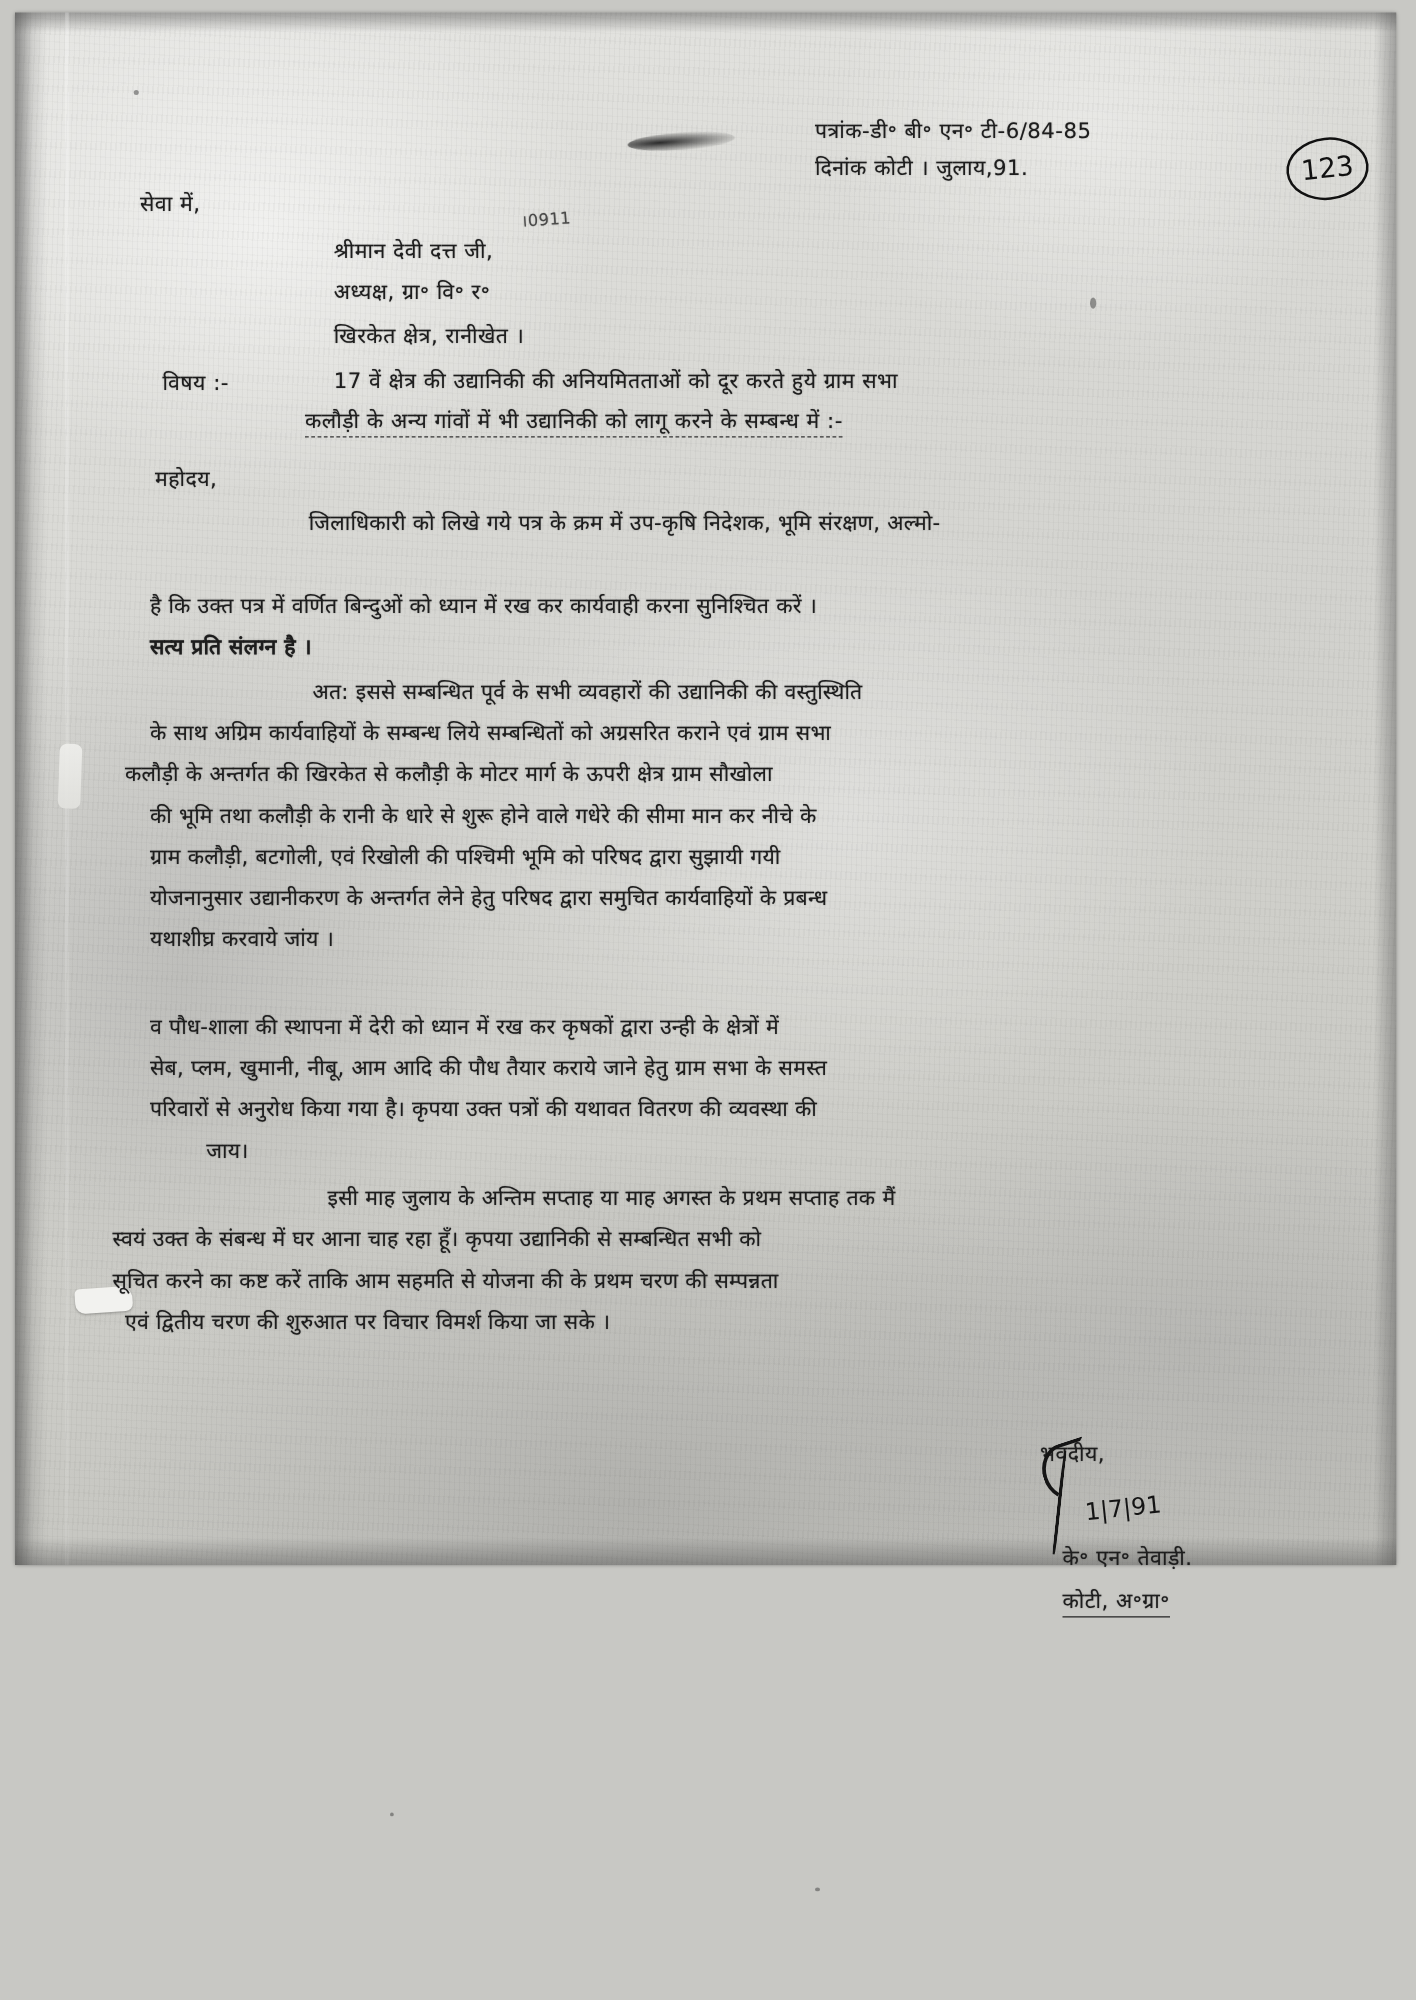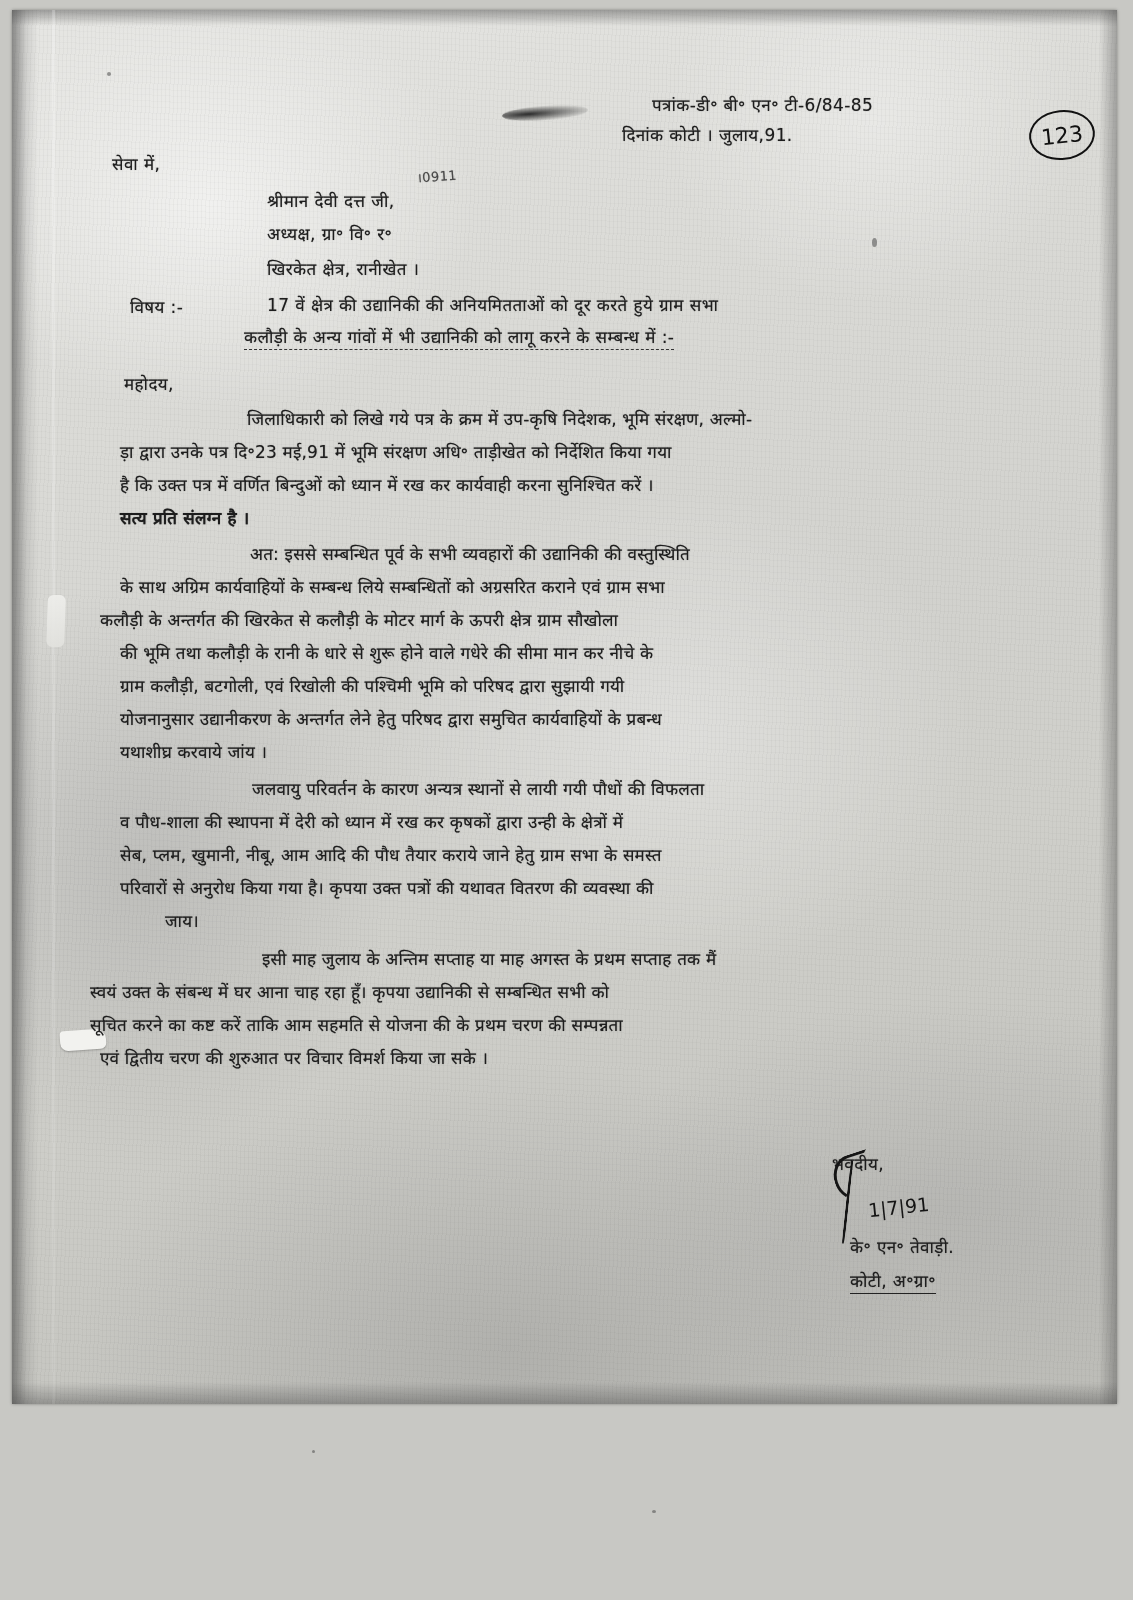--- a/index.html
+++ b/index.html
@@ -14,21 +14,21 @@
     overflow: hidden;
     background: #c8c8c4;
     font-family: "Liberation Serif", serif;
   }
   
   .paper {
     position: absolute;
     left: 12px;
     top: 10px;
     width: 1105px;
-    height: 1394px;
+    height: 1242px;
     background:
       radial-gradient(ellipse 380px 300px at 18% 14%, rgba(255,255,255,0.55), rgba(255,255,255,0) 70%),
       radial-gradient(ellipse 300px 260px at 78% 8%, rgba(255,255,255,0.35), rgba(255,255,255,0) 70%),
       radial-gradient(ellipse 420px 340px at 60% 52%, rgba(255,255,255,0.30), rgba(255,255,255,0) 72%),
       radial-gradient(ellipse 350px 420px at 12% 62%, rgba(140,140,140,0.28), rgba(0,0,0,0) 70%),
       radial-gradient(ellipse 500px 300px at 85% 86%, rgba(150,150,150,0.30), rgba(0,0,0,0) 70%),
       radial-gradient(ellipse 600px 400px at 45% 96%, rgba(120,120,120,0.25), rgba(0,0,0,0) 72%),
       linear-gradient(165deg, #e6e6e3 0%, #dcdcd8 22%, #d2d2ce 48%, #cfcfca 64%, #c6c6c1 82%, #bdbdb8 100%);
     box-shadow: 0 0 3px rgba(0,0,0,0.35);
   }
@@ -190,49 +190,47 @@
     <div class="tear2"></div>
 
     <div class="speck" style="left:95px; top:62px; width:4px; height:4px;"></div>
     <div class="speck" style="left:860px; top:228px; width:5px; height:9px;"></div>
     <div class="speck" style="left:300px; top:1440px; width:3px; height:3px;"></div>
     <div class="speck" style="left:640px; top:1500px; width:4px; height:3px;"></div>
 
     <div class="blot"></div>
 
     <div class="hw" style="left:640px; top:86px;">पत्रांक-डी॰ बी॰ एन॰ टी-6/84-85</div>
-    <div class="hw" style="left:610px; top:116px;">दिनांक कोटी । जुलाय,91.</div>
+    <div class="hw" style="left:640px; top:116px;">दिनांक कोटी । जुलाय,91.</div>
     <div class="pageno">123</div>
 
     <div class="hw" style="left:100px; top:145px;">सेवा में,</div>
     <div class="hw tiny faint" style="left:405px; top:160px; transform:rotate(-4deg);">।0911</div>
     <div class="hw" style="left:255px; top:182px;">श्रीमान देवी दत्त जी,</div>
     <div class="hw" style="left:255px; top:215px;">अध्यक्ष, ग्रा॰ वि॰ र॰</div>
     <div class="hw" style="left:255px; top:250px;">खिरकेत क्षेत्र, रानीखेत ।</div>
 
     <div class="hw" style="left:118px; top:288px;">विषय :-</div>
     <div class="hw" style="left:255px; top:286px;">17 वें क्षेत्र की उद्यानिकी की अनियमितताओं को दूर करते हुये ग्राम सभा</div>
     <div class="hw underline-dash" style="left:232px; top:318px;">कलौड़ी के अन्य गांवों में भी उद्यानिकी को लागू करने के सम्बन्ध में :-</div>
 
     <div class="hw" style="left:112px; top:365px;">महोदय,</div>
 
     <div class="hw body-line" style="left:235px; top:400px;">जिलाधिकारी को लिखे गये पत्र के क्रम में उप-कृषि निदेशक, भूमि संरक्षण, अल्मो-</div>
-    <div class="hw body-line" style="left:108px; top:433px;">ड़ा द्वारा उनके पत्र दि॰23 मई,91 में भूमि संरक्षण अधि॰ ताड़ीखेत को निर्देशित किया गया</div>
     <div class="hw body-line" style="left:108px; top:466px;">है कि उक्त पत्र में वर्णित बिन्दुओं को ध्यान में रख कर कार्यवाही करना सुनिश्चित करें ।</div>
     <div class="hw body-line" style="left:108px; top:499px;font-weight:bold;">सत्य प्रति संलग्न है ।</div>
 
     <div class="hw body-line" style="left:238px; top:535px;">अत: इससे सम्बन्धित पूर्व के सभी व्यवहारों की उद्यानिकी की वस्तुस्थिति</div>
     <div class="hw body-line" style="left:108px; top:568px;">के साथ अग्रिम कार्यवाहियों के सम्बन्ध लिये सम्बन्धितों को अग्रसरित कराने एवं ग्राम सभा</div>
     <div class="hw body-line" style="left:88px; top:601px;">कलौड़ी के अन्तर्गत की खिरकेत से कलौड़ी के मोटर मार्ग के ऊपरी क्षेत्र ग्राम सौखोला</div>
     <div class="hw body-line" style="left:108px; top:634px;">की भूमि तथा कलौड़ी के रानी के धारे से शुरू होने वाले गधेरे की सीमा मान कर नीचे के</div>
     <div class="hw body-line" style="left:108px; top:667px;">ग्राम कलौड़ी, बटगोली, एवं रिखोली की पश्चिमी भूमि को परिषद द्वारा सुझायी गयी</div>
     <div class="hw body-line" style="left:108px; top:700px;text-align:center;">योजनानुसार उद्यानीकरण के अन्तर्गत लेने हेतु परिषद द्वारा समुचित कार्यवाहियों के प्रबन्ध</div>
     <div class="hw body-line" style="left:108px; top:733px;">यथाशीघ्र करवाये जांय ।</div>
 
-    <div class="hw body-line" style="left:240px; top:770px;">जलवायु परिवर्तन के कारण अन्यत्र स्थानों से लायी गयी पौधों की विफलता</div>
     <div class="hw body-line" style="left:108px; top:803px;">व पौध-शाला की स्थापना में देरी को ध्यान में रख कर कृषकों द्वारा उन्ही के क्षेत्रों में</div>
     <div class="hw body-line" style="left:108px; top:869px;">परिवारों से अनुरोध किया गया है। कृपया उक्त पत्रों की यथावत वितरण की व्यवस्था की</div>
     <div class="hw body-line" style="left:108px; top:836px;">सेब, प्लम, खुमानी, नीबू, आम आदि की पौध तैयार कराये जाने हेतु ग्राम सभा के समस्त</div>
     <div class="hw body-line" style="left:108px; top:902px;margin-left:45px;">जाय।</div>
 
     <div class="hw body-line" style="left:250px; top:940px;">इसी माह जुलाय के अन्तिम सप्ताह या माह अगस्त के प्रथम सप्ताह तक मैं</div>
     <div class="hw body-line" style="left:78px; top:973px;">स्वयं उक्त के संबन्ध में घर आना चाह रहा हूँ। कृपया उद्यानिकी से सम्बन्धित सभी को</div>
     <div class="hw body-line" style="left:78px; top:1006px;">सूचित करने का कष्ट करें ताकि आम सहमति से योजना की के प्रथम चरण की सम्पन्नता</div>
     <div class="hw body-line" style="left:88px; top:1039px;">एवं द्वितीय चरण की शुरुआत पर विचार विमर्श किया जा सके ।</div>
 

